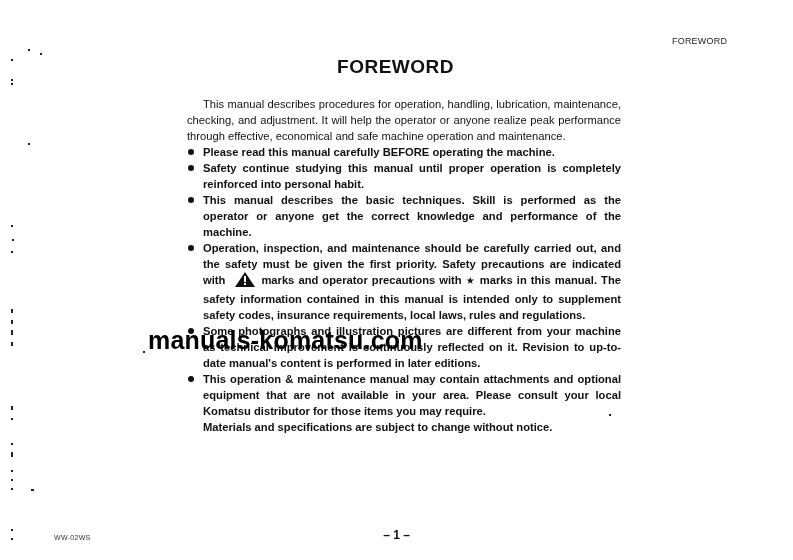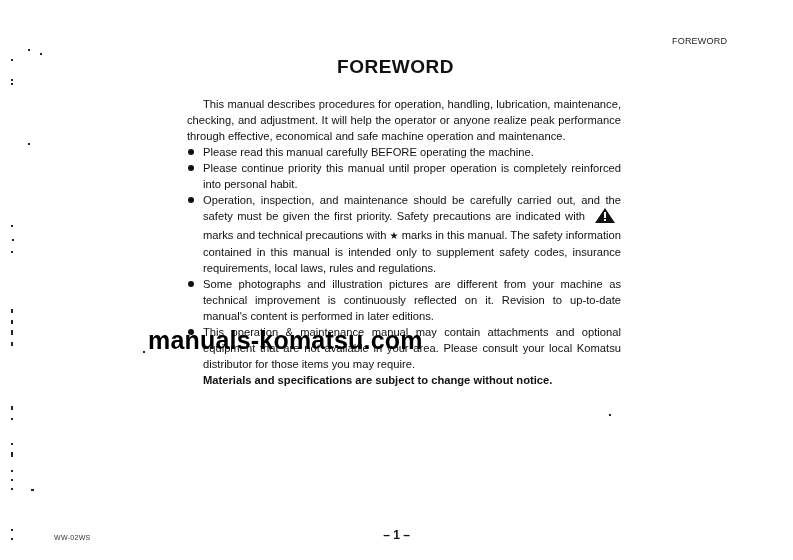--- a/index.html
+++ b/index.html
@@ -5,21 +5,21 @@
   html, body { margin: 0; padding: 0; background: #ffffff; }
   body { width: 793px; height: 560px; position: relative; overflow: hidden;
          font-family: "Liberation Sans", "DejaVu Sans", sans-serif; color: #111; }
   .running-head { position: absolute; left: 672px; top: 36px; font-size: 9px; letter-spacing: 0.2px; color: #222; }
   .title { position: absolute; left: 0; width: 793px; top: 56px; text-align: center;
            font-size: 19px; font-weight: bold; letter-spacing: 0.5px; padding-left: 0; }
   .title span { display: inline-block; margin-left: -2px; }
   .body { position: absolute; left: 187px; top: 96px; width: 434px; font-size: 11.2px; line-height: 16px; }
   .para-intro { text-indent: 16px; text-align: justify; margin: 0; }
   ul.bullets { list-style: none; margin: 0; padding: 0; }
-  ul.bullets li { position: relative; padding-left: 16px; text-align: justify; margin: 0; }
+  ul.bullets li { position: relative; padding-left: 16px; text-align: justify; margin: 0; font-weight: bold; }
   ul.bullets li .bullet { position: absolute; left: 1px; top: 5px; width: 6px; height: 6px; border-radius: 50%; background: #111; }
   .note { padding-left: 16px; margin: 0; font-weight: bold; }
   .warn-icon { display: inline-block; vertical-align: -3px; margin: 0 6px 0 10px; }
   .star { font-size: 10px; }
   .watermark { position: absolute; left: 148px; top: 326px; font-size: 25px; color: #000;
                font-family: "Liberation Sans", sans-serif; letter-spacing: 0.2px; pointer-events: none; font-weight: bold; }
   .page-num { position: absolute; left: 0; width: 793px; top: 528px; text-align: center; font-size: 12px; font-weight: bold; }
   .doc-code { position: absolute; left: 54px; top: 534px; font-size: 7px; color: #333; letter-spacing: 0.3px; }
   .speck { position: absolute; width: 2px; height: 2px; background: #222; }
 </style>
@@ -32,29 +32,33 @@
 
 <div class="body">
   <p class="para-intro">This manual describes procedures for operation, handling, lubrication, maintenance, checking, and adjustment. It will help the operator or anyone realize peak performance through effective, economical and safe machine operation and maintenance.</p>
   <ul class="bullets">
     <li>
       <span class="bullet"></span>
       <span>Please read this manual carefully BEFORE operating the machine.</span>
     </li>
     <li>
       <span class="bullet"></span>
-      <span>Please continue priority this manual until proper operation is completely reinforced into personal habit.</span>
+      <span>Safety continue studying this manual until proper operation is completely reinforced into personal habit.</span>
+    </li>
+    <li>
+      <span class="bullet"></span>
+      <span>This manual describes the basic techniques. Skill is performed as the operator or anyone get the correct knowledge and performance of the machine.</span>
     </li>
     <li>
       <span class="bullet"></span>
       <span>Operation, inspection, and maintenance should be carefully carried out, and the safety must be given the first priority. Safety precautions are indicated with</span><span class="warn-icon"><svg width="20" height="15" viewBox="0 0 20 15">
             <polygon points="10,0 20,15 0,15" fill="#111"></polygon>
             <rect x="9" y="4" width="2" height="6" fill="#fff"></rect>
             <rect x="9" y="11" width="2" height="2" fill="#fff"></rect>
-          </svg></span><span>marks and technical precautions with</span>
+          </svg></span><span>marks and operator precautions with</span>
       <span class="star">★</span>
       <span>marks in this manual. The safety information contained in this manual is intended only to supplement safety codes, insurance requirements, local laws, rules and regulations.</span>
     </li>
     <li>
       <span class="bullet"></span>
       <span>Some photographs and illustration pictures are different from your machine as technical improvement is continuously reflected on it. Revision to up-to-date manual's content is performed in later editions.</span>
     </li>
     <li>
       <span class="bullet"></span>
       <span>This operation &amp; maintenance manual may contain attachments and optional equipment that are not available in your area. Please consult your local Komatsu distributor for those items you may require.</span>

